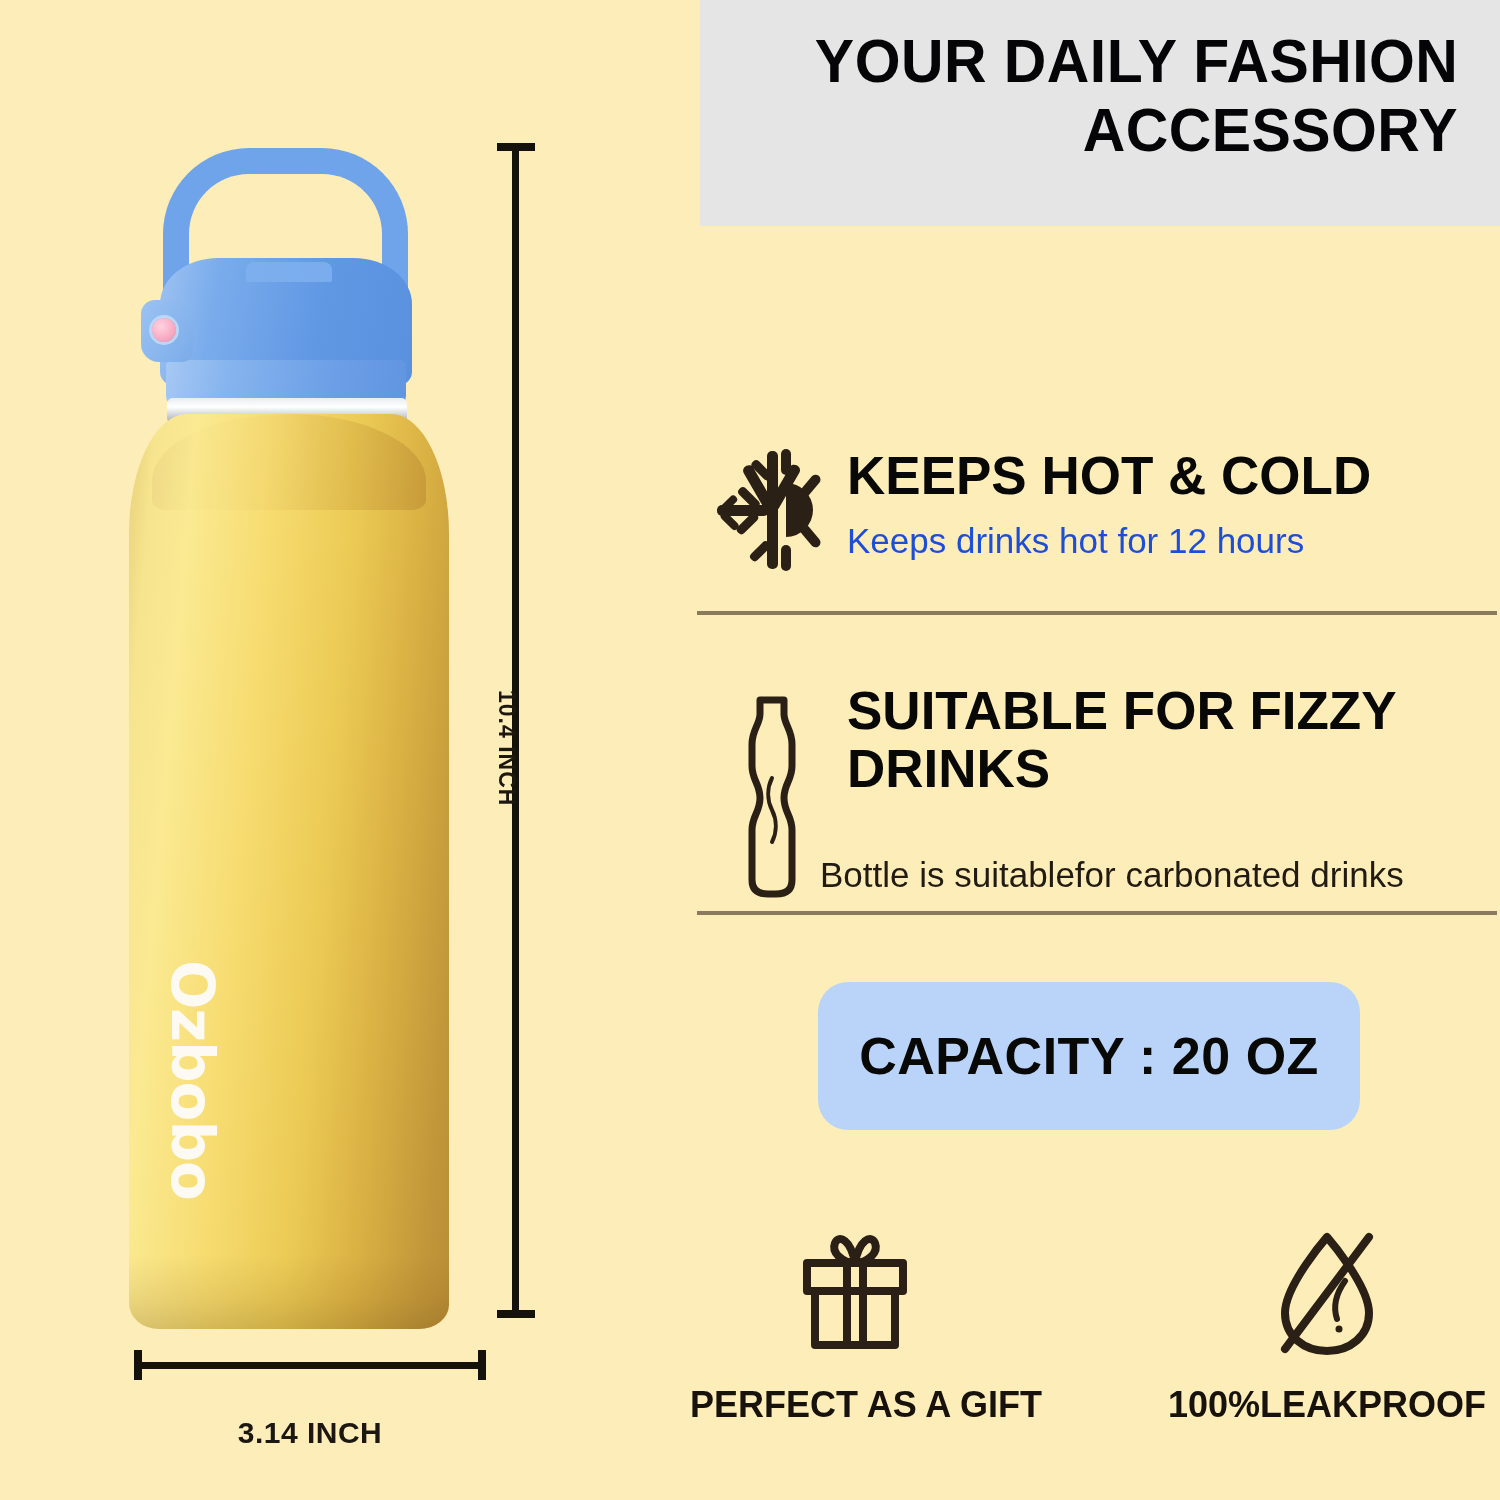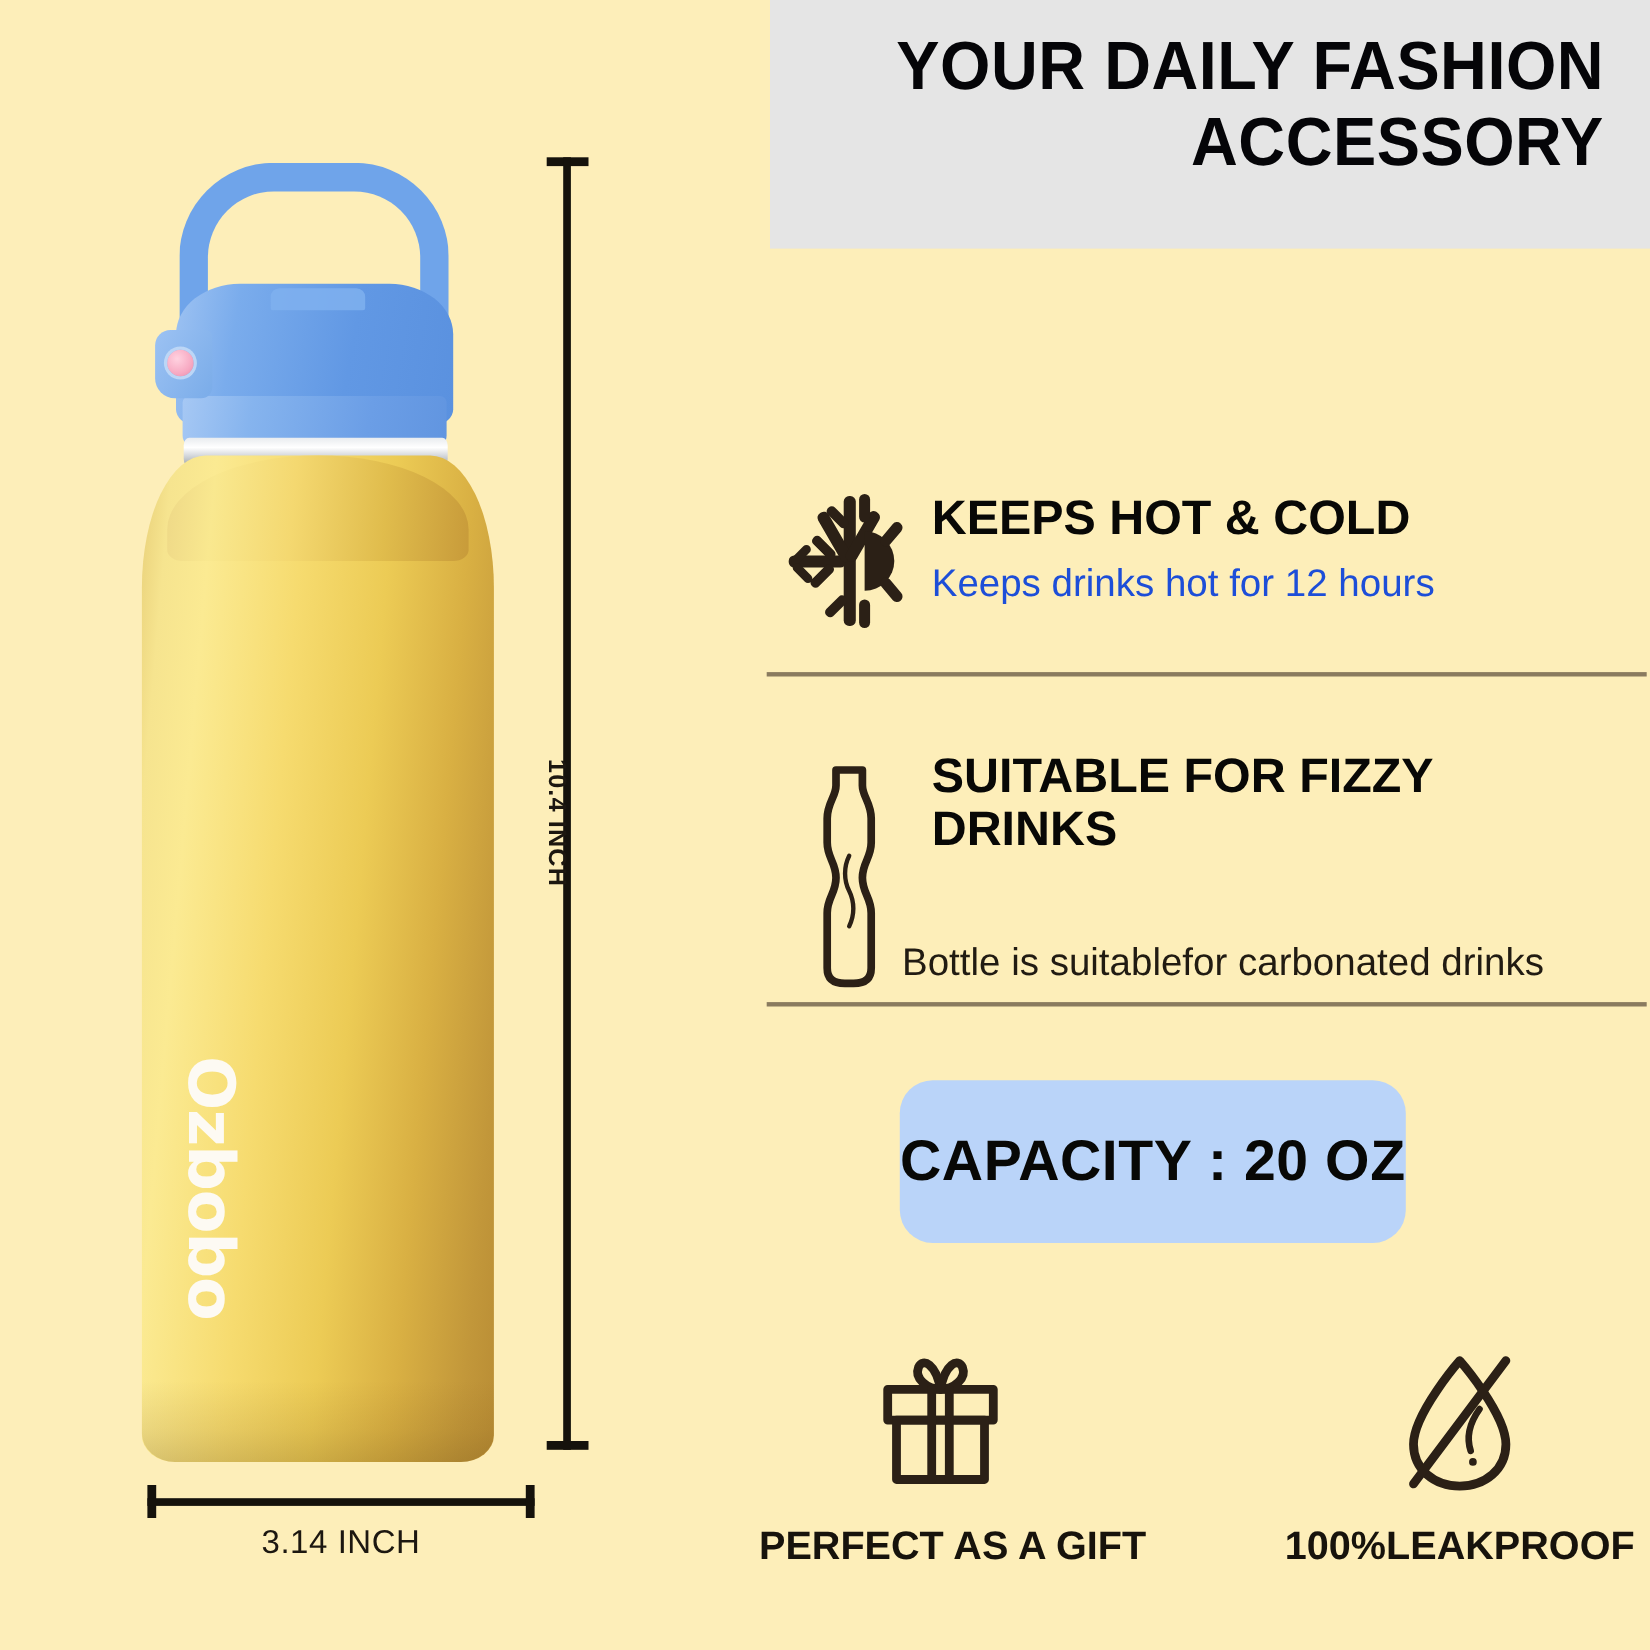--- a/index.html
+++ b/index.html
@@ -115,52 +115,52 @@
   .dim-v-label{
     position:absolute;left:520px;top:690px;
     font-family:"Liberation Sans Narrow","Liberation Sans",sans-serif;
     font-weight:bold;font-size:23px;letter-spacing:1px;color:#1c1710;
     transform:rotate(90deg);transform-origin:left top;white-space:nowrap;
   }
   .dim-h-line{position:absolute;left:134px;top:1362px;width:352px;height:7px;background:#15120c;}
   .dim-h-cap-l{position:absolute;left:134px;top:1350px;width:8px;height:30px;background:#15120c;}
   .dim-h-cap-r{position:absolute;left:478px;top:1350px;width:8px;height:30px;background:#15120c;}
   .dim-h-label{
-    position:absolute;left:0;top:1386px;width:620px;text-align:center;
-    font-family:"Liberation Sans Narrow","Liberation Sans",sans-serif;
-    font-weight:normal;font-size:30px;letter-spacing:.5px;color:#1c1710;
+    position:absolute;left:0;top:1416px;width:620px;text-align:center;
+    font-family:"Liberation Sans Narrow","Liberation Sans",sans-serif;
+    font-weight:bold;font-size:30px;letter-spacing:.5px;color:#1c1710;
   }
 
   
   .feature{position:absolute;left:697px;width:790px;display:flex;align-items:flex-start;}
   .feature-icon{width:150px;flex:0 0 150px;display:flex;align-items:center;justify-content:center;}
   .feature-text{flex:1;padding-top:2px;}
   .feature-title{
     font-family:"Liberation Sans Narrow","Liberation Sans",sans-serif;
-    font-weight:bold;font-size:44px;line-height:1.1;color:#080806;letter-spacing:0px;
+    font-weight:bold;font-size:53px;line-height:1.1;color:#080806;letter-spacing:0px;
   }
   .feature-desc{
     font-family:"Liberation Sans Narrow","Liberation Sans",sans-serif;
     font-weight:normal;font-size:35px;line-height:1.28;color:#1d4ed8;margin-top:14px;
   }
   #feature-hotcold{top:445px;}
   #feature-fizzy{top:680px;}
   #feature-fizzy .feature-icon{align-items:flex-start;padding-top:12px;}
   .fizzy-desc{
     position:absolute;left:820px;top:855px;width:670px;
     font-family:"Liberation Sans Narrow","Liberation Sans",sans-serif;
     font-size:35px;color:#211b12;
   }
   .sep{position:absolute;left:697px;width:800px;height:4px;background:#8a7b5f;}
   #sep-1{top:611px;}
   #sep-2{top:911px;}
 
   
   .capacity-badge{
-    position:absolute;left:818px;top:982px;width:460px;height:148px;
+    position:absolute;left:818px;top:982px;width:542px;height:148px;
     background:#bad4f9;border-radius:30px;
     display:flex;align-items:center;justify-content:center;
   }
   .capacity-text{
     font-family:"Liberation Sans Narrow","Liberation Sans",sans-serif;
     font-weight:bold;font-size:52px;color:#080806;letter-spacing:.5px;white-space:nowrap;
   }
 
   
   .bottom-badge{position:absolute;width:330px;text-align:center;}

